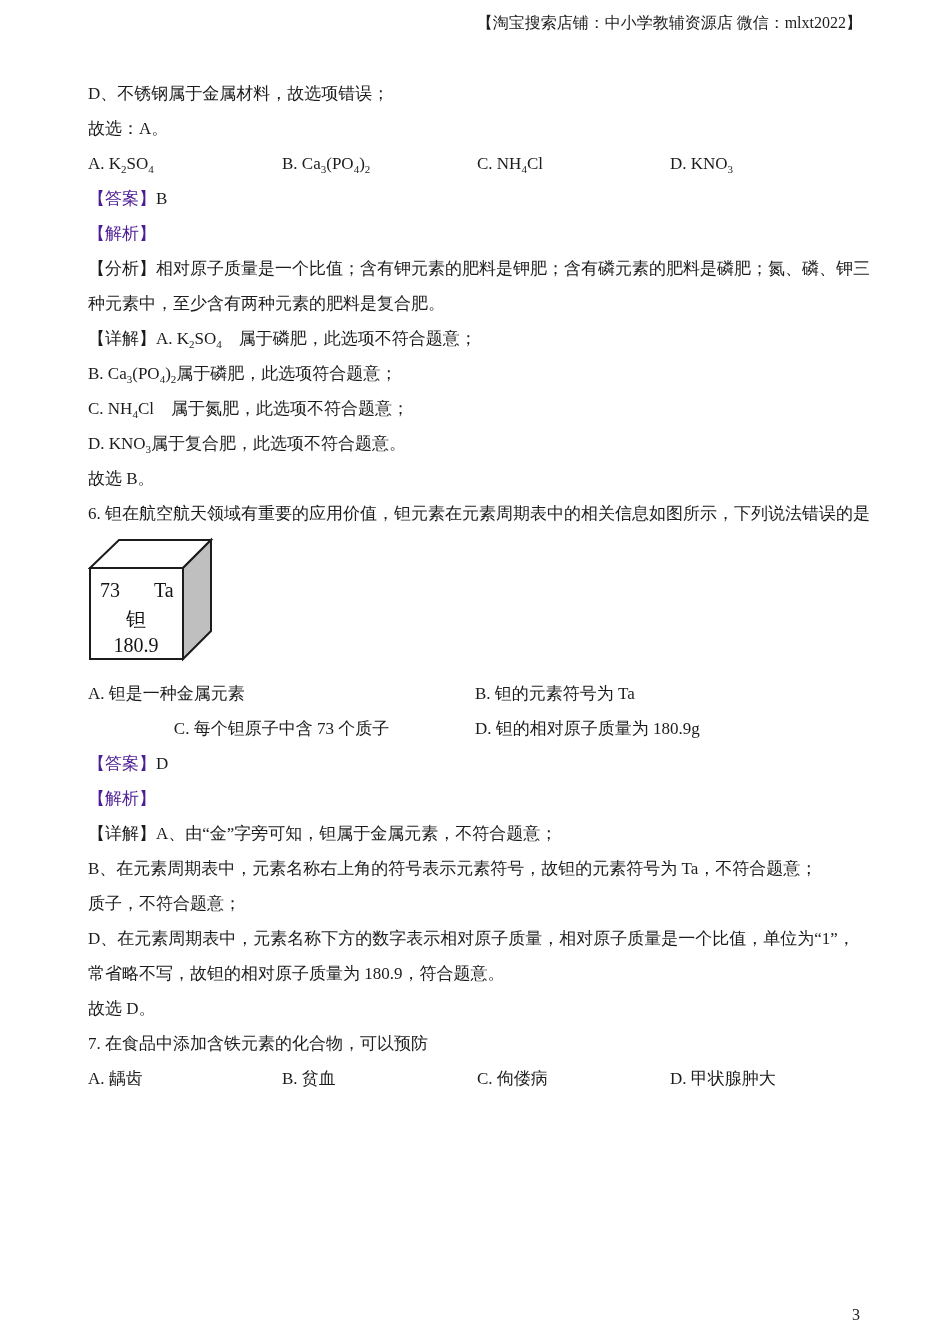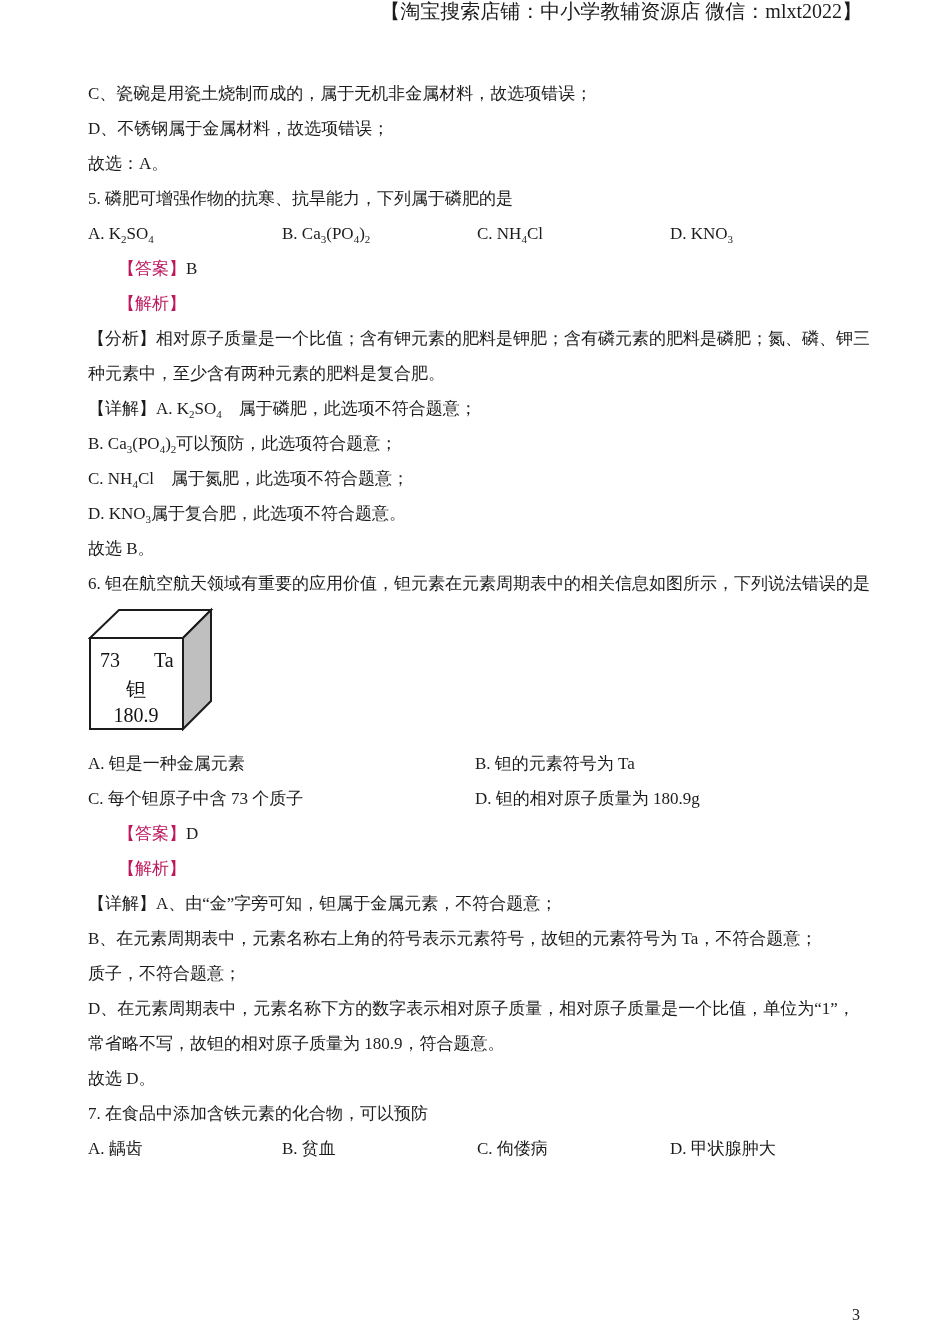--- a/index.html
+++ b/index.html
@@ -6,41 +6,41 @@
   body {
     width: 950px; height: 1344px;
     background: #ffffff;
     position: relative;
     font-family: "Liberation Serif", "DejaVu Serif", serif;
     color: #1c1c1c;
     overflow: hidden;
   }
   .page-header {
     position: absolute;
-    top: 0; right: 88px;
-    font-size: 20px;
+    top: 12px; right: 88px;
+    font-size: 16px;
     line-height: 22px;
     white-space: nowrap;
   }
   .doc {
     position: absolute;
     top: 76px; left: 88px;
     width: 780px;
   }
   .line {
     height: 35px;
     line-height: 35px;
     font-size: 17px;
     white-space: nowrap;
   }
   .line sub {
     font-size: 11px;
     line-height: 0;
   }
-  .accent { color: #be185d; margin-left: 30px; }
+  .accent { color: #4c1d95; }
   .opt { display: inline-block; }
   .figure {
     height: 145px;
     padding-top: 5px;
     box-sizing: border-box;
   }
   .cube-svg text {
     fill: #141414;
     font-family: "Liberation Serif", "DejaVu Serif", serif;
   }
@@ -49,48 +49,46 @@
     top: 1306px; right: 90px;
     font-size: 16px;
   }
 </style>
 </head>
 <body>
 
 <div class="page-header">【淘宝搜索店铺：中小学教辅资源店 微信：mlxt2022】</div>
 
 <div class="doc">
-    <div class="line"><span>C、瓷碗是用瓷土烧制而成的，属于无机非金属材料，故选项错误；</span></div>
     <div class="line"><span>D、不锈钢属于金属材料，故选项错误；</span></div>
     <div class="line"><span>故选：A。</span></div>
-    <div class="line"><span>5. 磷肥可增强作物的抗寒、抗旱能力，下列属于磷肥的是</span></div>
     <div class="line"><span class="opt" style="width: 194px;"><span>A. K</span><sub>2</sub><span>SO</span><sub>4</sub></span><span class="opt" style="width: 195px;"><span>B. Ca</span><sub>3</sub><span>(PO</span><sub>4</sub><span>)</span><sub>2</sub></span><span class="opt" style="width: 193px;"><span>C. NH</span><sub>4</sub><span>Cl</span></span><span class="opt"><span>D. KNO</span><sub>3</sub></span></div>
     <div class="line"><span class="accent">【答案】</span><span>B</span></div>
     <div class="line"><span class="accent">【解析】</span></div>
     <div class="line"><span>【分析】相对原子质量是一个比值；含有钾元素的肥料是钾肥；含有磷元素的肥料是磷肥；氮、磷、钾三</span></div>
     <div class="line"><span>种元素中，至少含有两种元素的肥料是复合肥。</span></div>
     <div class="line"><span>【详解】A. K</span><sub>2</sub><span>SO</span><sub>4</sub><span>　属于磷肥，此选项不符合题意；</span></div>
-    <div class="line"><span>B. Ca</span><sub>3</sub><span>(PO</span><sub>4</sub><span>)</span><sub>2</sub><span>可以预防，此选项符合题意；</span></div>
+    <div class="line"><span>B. Ca</span><sub>3</sub><span>(PO</span><sub>4</sub><span>)</span><sub>2</sub><span>属于磷肥，此选项符合题意；</span></div>
     <div class="line"><span>C. NH</span><sub>4</sub><span>Cl　属于氮肥，此选项不符合题意；</span></div>
     <div class="line"><span>D. KNO</span><sub>3</sub><span>属于复合肥，此选项不符合题意。</span></div>
     <div class="line"><span>故选 B。</span></div>
     <div class="line"><span>6. 钽在航空航天领域有重要的应用价值，钽元素在元素周期表中的相关信息如图所示，下列说法错误的是</span></div>
     <div class="figure">
   <svg class="cube-svg" width="126" height="128" viewBox="0 0 126 128">
     <path d="M2,32 L31,4 L123,4 L95,32 Z" fill="#ffffff" stroke="#1c1c1c" stroke-width="2"></path>
     <path d="M95,32 L123,4 L123,95 L95,123 Z" fill="#bfbfbf" stroke="#1c1c1c" stroke-width="2"></path>
     <rect x="2" y="32" width="93" height="91" fill="#ffffff" stroke="#1c1c1c" stroke-width="2"></rect>
     <text x="12" y="61" font-size="20">73</text>
     <text x="66" y="61" font-size="20">Ta</text>
     <text x="48" y="90" font-size="20" text-anchor="middle">钽</text>
     <text x="48" y="116" font-size="20" text-anchor="middle">180.9</text>
   </svg>
 </div>
     <div class="line"><span class="opt" style="width: 387px;"><span>A. 钽是一种金属元素</span></span><span class="opt"><span>B. 钽的元素符号为 Ta</span></span></div>
-    <div class="line"><span class="opt" style="width: 387px;"><span>C. 每个钽原子中含 73 个质子</span></span><span class="opt"><span>D. 钽的相对原子质量为 180.9g</span></span></div>
+    <div class="line"><span class="opt" style="width: 387px; text-align: center;"><span>C. 每个钽原子中含 73 个质子</span></span><span class="opt"><span>D. 钽的相对原子质量为 180.9g</span></span></div>
     <div class="line"><span class="accent">【答案】</span><span>D</span></div>
     <div class="line"><span class="accent">【解析】</span></div>
     <div class="line"><span>【详解】A、由“金”字旁可知，钽属于金属元素，不符合题意；</span></div>
     <div class="line"><span>B、在元素周期表中，元素名称右上角的符号表示元素符号，故钽的元素符号为 Ta，不符合题意；</span></div>
     <div class="line"><span>质子，不符合题意；</span></div>
     <div class="line"><span>D、在元素周期表中，元素名称下方的数字表示相对原子质量，相对原子质量是一个比值，单位为“1”，</span></div>
     <div class="line"><span>常省略不写，故钽的相对原子质量为 180.9，符合题意。</span></div>
     <div class="line"><span>故选 D。</span></div>
     <div class="line"><span>7. 在食品中添加含铁元素的化合物，可以预防</span></div>
     <div class="line"><span class="opt" style="width: 194px;"><span>A. 龋齿</span></span><span class="opt" style="width: 195px; font-family: Liberation Serif, serif;"><span>B. 贫血</span></span><span class="opt" style="width: 193px;"><span>C. 佝偻病</span></span><span class="opt"><span>D. 甲状腺肿大</span></span></div>

